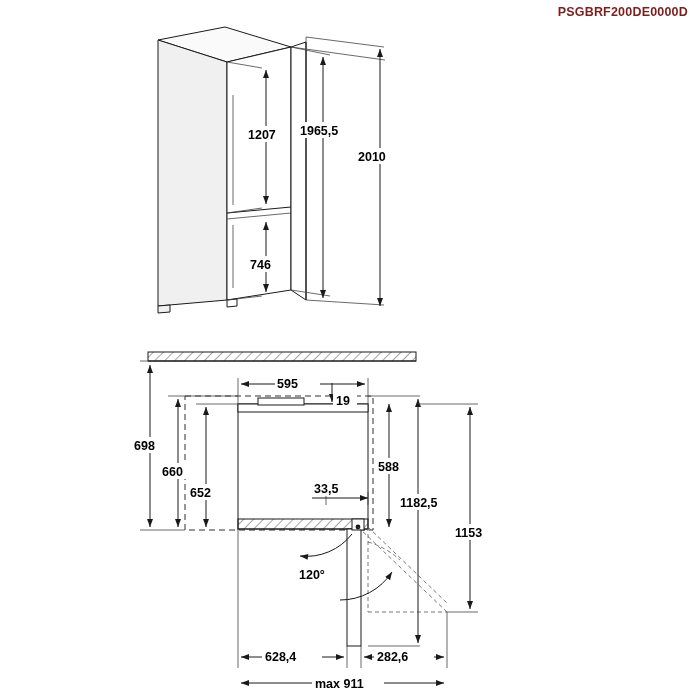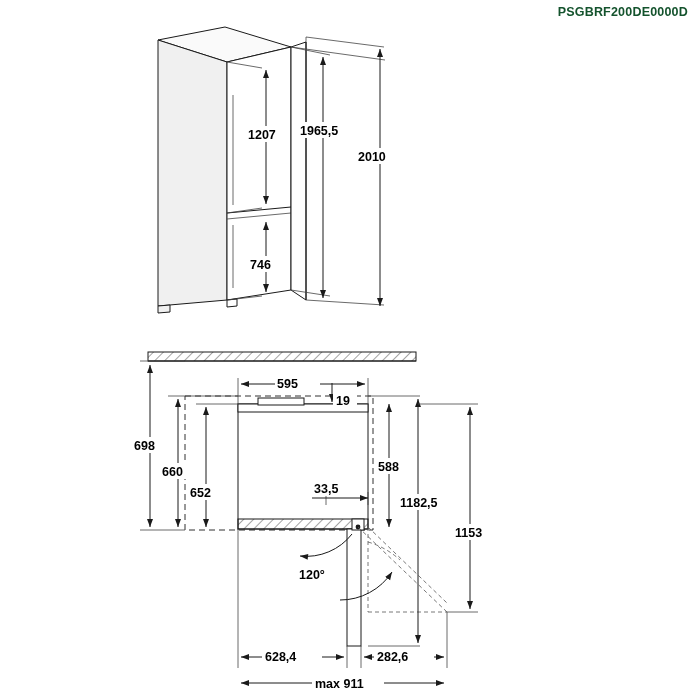--- a/index.html
+++ b/index.html
@@ -22,21 +22,21 @@
     width: 700px;
     height: 700px;
   }
   .code-label {
     position: absolute;
     right: 12px;
     top: 5px;
     font-family: "Liberation Sans", sans-serif;
     font-size: 12.5px;
     font-weight: bold;
-    color: #14532d;
+    color: #7f1d1d;
     letter-spacing: 0.2px;
   }
   text {
     font-family: "Liberation Sans", sans-serif;
     fill: #000000;
   }
   .dim-text {
     font-size: 12.5px;
     font-weight: bold;
   }

